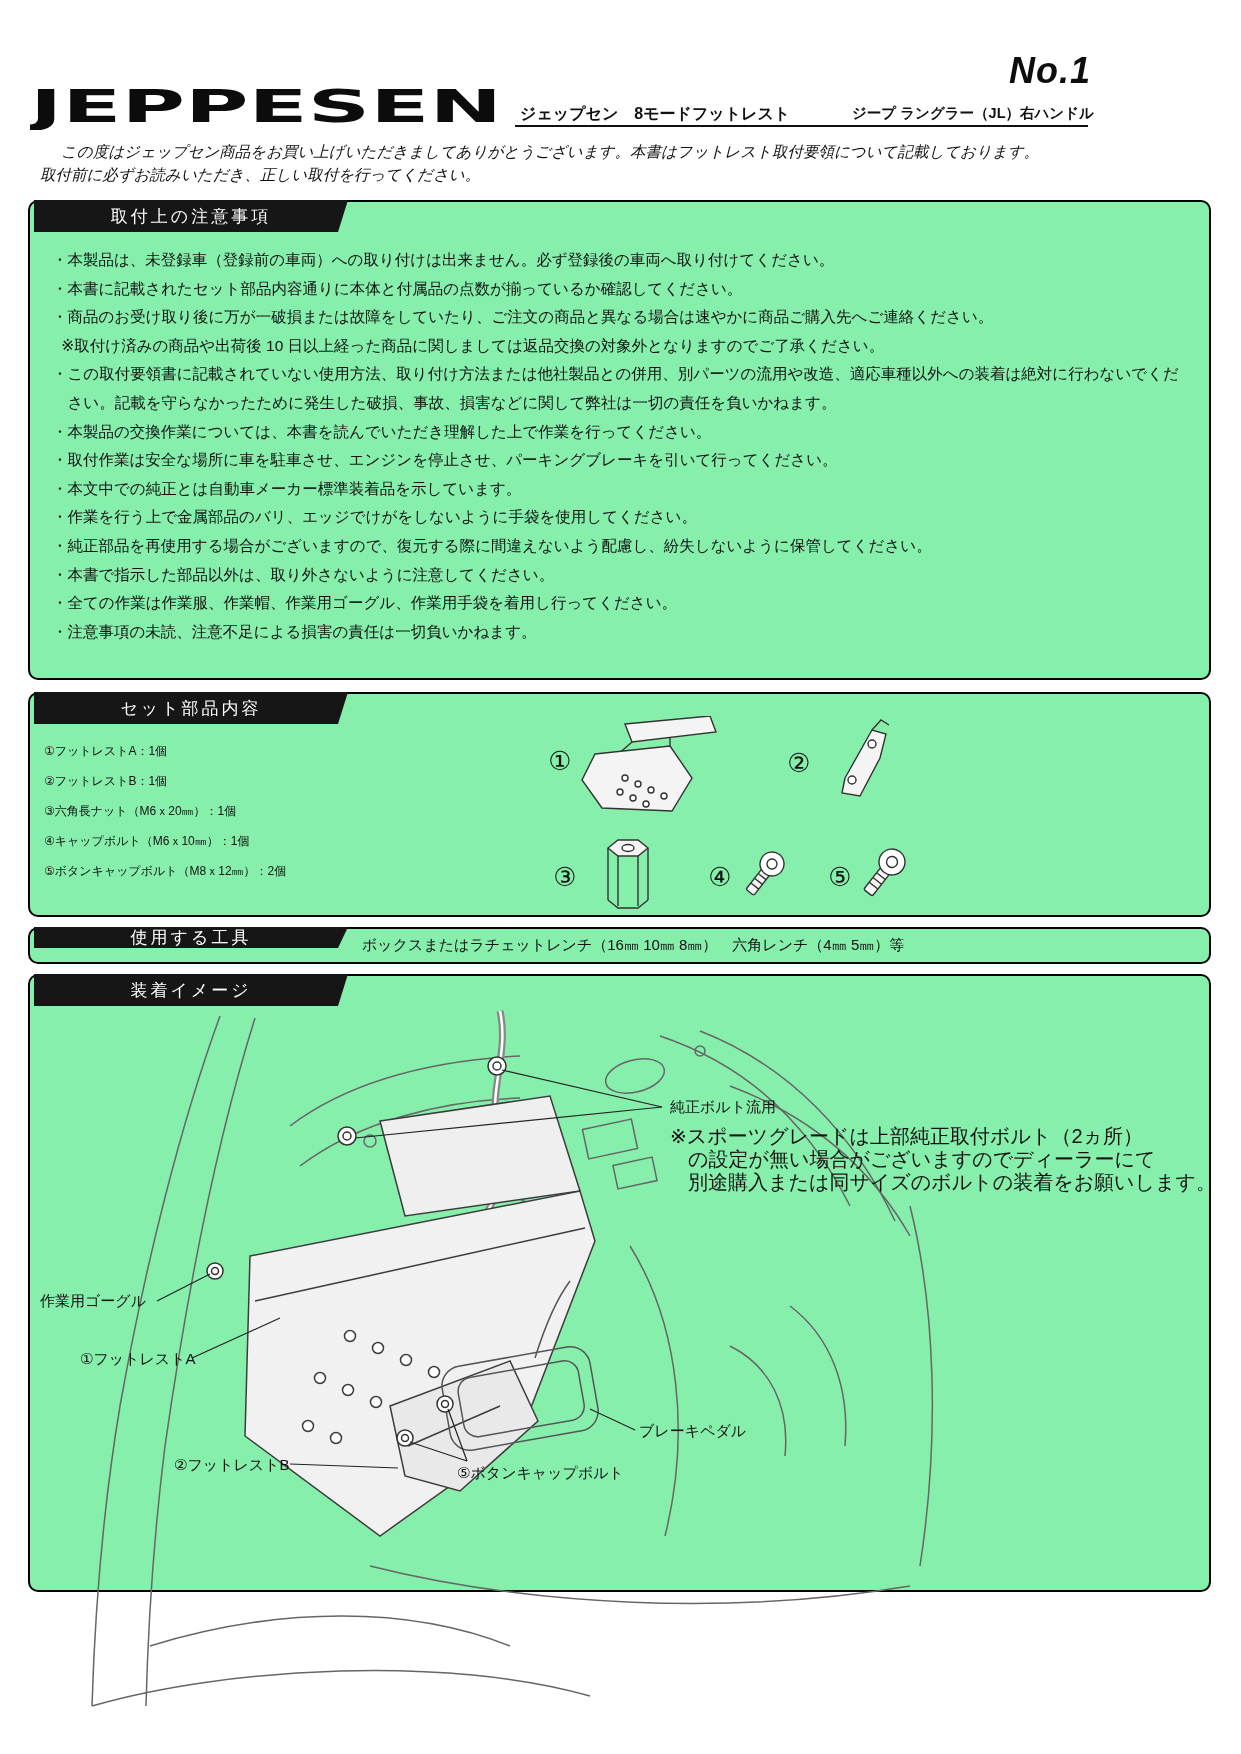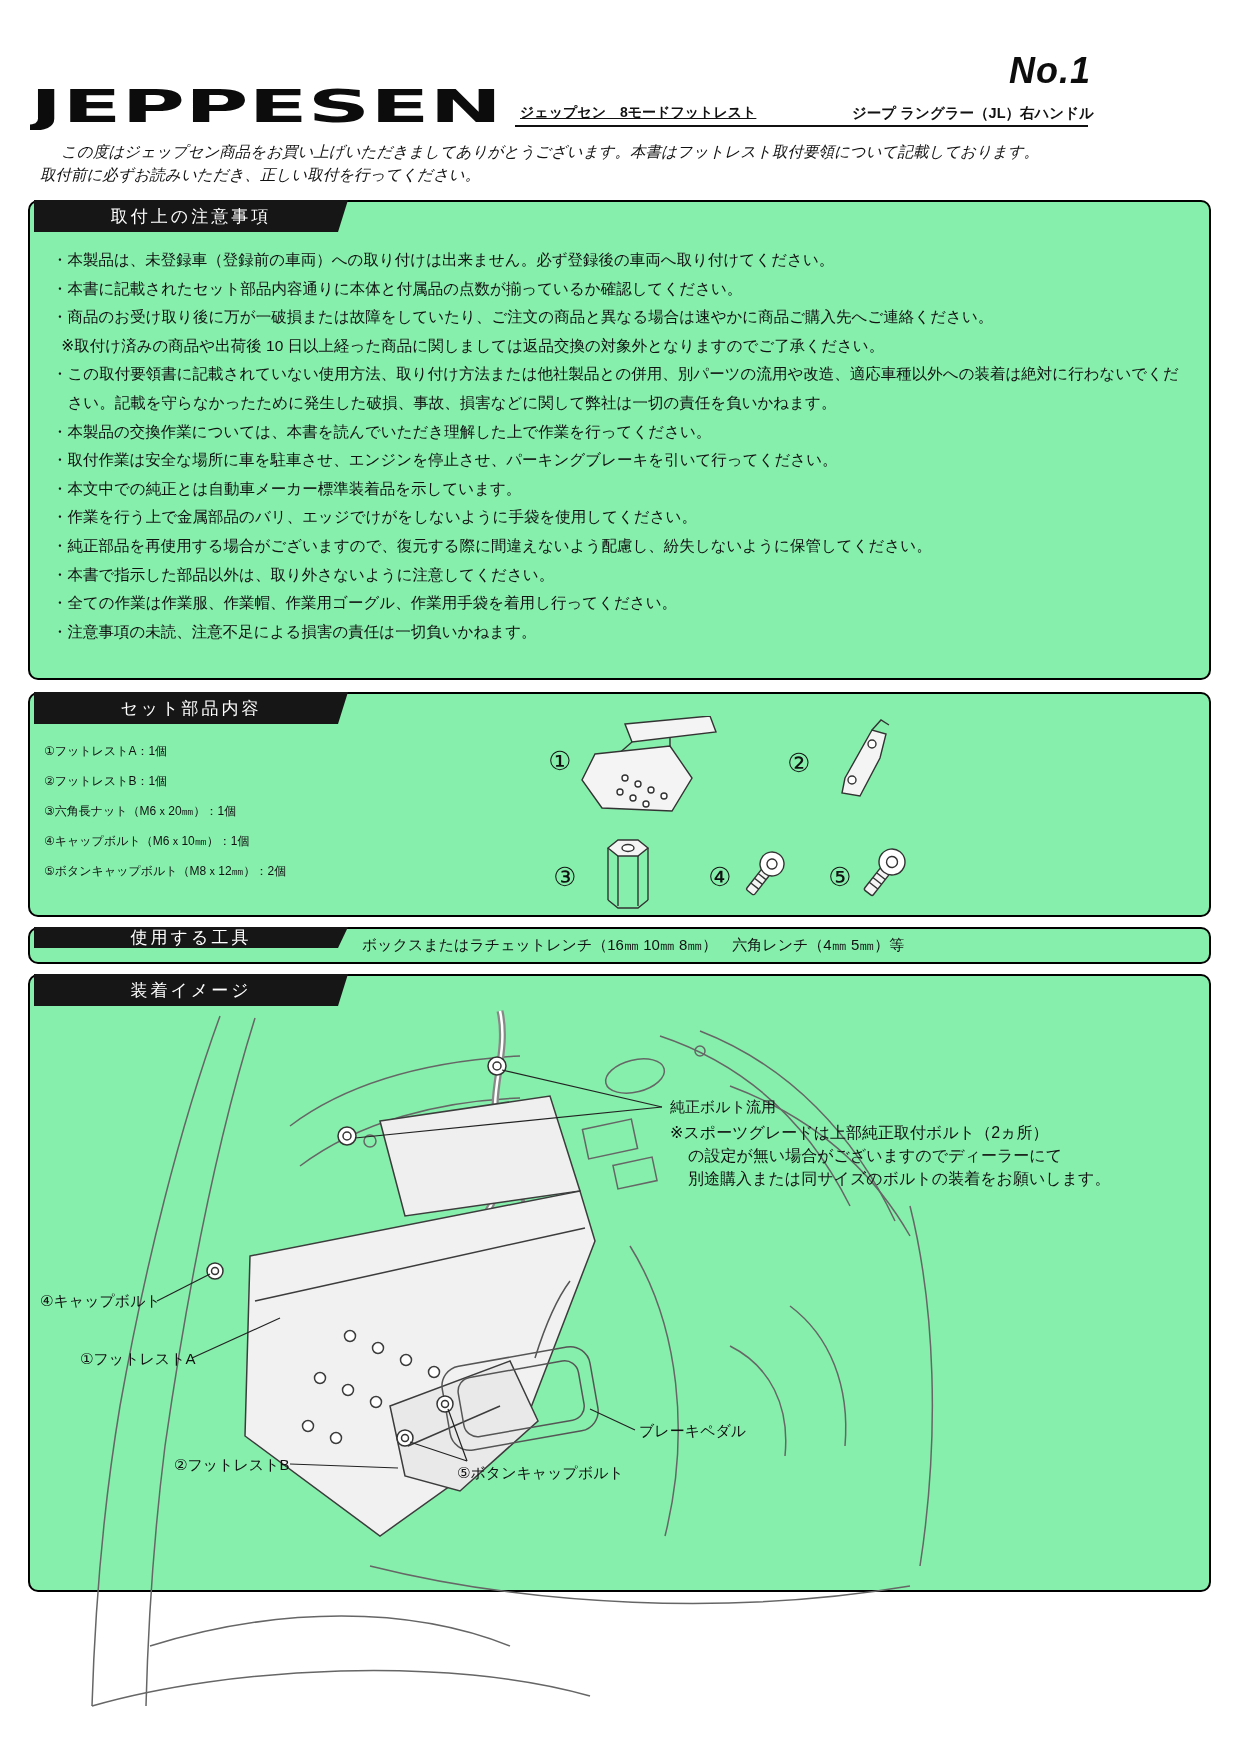--- a/index.html
+++ b/index.html
@@ -3,21 +3,21 @@
 <meta charset="utf-8">
 <style>
   html,body{margin:0;padding:0;background:#ffffff;}
   #page{position:relative;width:1241px;height:1754px;background:#fff;overflow:hidden;
         font-family:"Liberation Sans","DejaVu Sans",sans-serif;color:#111;margin-top:24px;}
 
   
   #page-no{position:absolute;top:26px;right:150px;font-size:36px;font-weight:900;font-style:italic;
            letter-spacing:1px;color:#0d0d0d;}
   #logo-wrap{position:absolute;left:30px;top:62px;}
-  #header-product{position:absolute;left:520px;top:80px;font-size:14px;font-weight:bold;white-space:nowrap;text-decoration:underline;}
+  #header-product{position:absolute;left:520px;top:80px;font-size:16px;font-weight:bold;white-space:nowrap;}
   #header-vehicle{position:absolute;left:852px;top:80px;font-size:14.5px;font-weight:bold;white-space:nowrap;}
   #header-rule{position:absolute;left:515px;top:101px;width:573px;height:2px;background:#111;}
 
   #intro{position:absolute;left:40px;top:116px;width:1160px;font-size:15.5px;line-height:23px;font-style:italic;}
   #intro .l1{text-indent:21px;}
 
   
   .box{position:absolute;left:28px;width:1183px;border:2px solid #000;border-radius:10px;background:#86efac;box-sizing:border-box;}
   .sec-header{position:absolute;top:-2px;left:4px;width:314px;height:32px;background:#161616;color:#fff;
               display:flex;align-items:center;justify-content:center;font-size:17px;letter-spacing:3px;
@@ -30,21 +30,21 @@
   .notice-item.sub{margin-left:0.6em;}
 
   
   #parts-list{position:absolute;left:14px;top:42px;font-size:12px;line-height:30px;}
 
   
   #tools-text{position:absolute;left:332px;top:7px;font-size:15px;white-space:nowrap;}
 
   
   .label{position:absolute;font-size:15px;white-space:nowrap;color:#111;}
-  .label.note-line{font-size:16px;}
+  .label.note-line{font-size:20px;}
 
   svg{display:block;}
   .sketch path,.sketch line,.sketch polygon,.sketch rect,.sketch ellipse,.sketch circle{vector-effect:non-scaling-stroke;}
 </style>
 </head>
 <body>
 
 <div id="page">
 
   <div id="page-no">No.1</div>
@@ -250,20 +250,20 @@
         <path d="M437,455 L380,436"></path>
         <path d="M437,455 L418,403"></path>
         <path d="M605,424 L560,403"></path>
       </g>
     </svg>
 
     <div class="label" style="left:640px;top:122px;">純正ボルト流用</div>
     <div class="label note-line" style="left:640px;top:147px;">※スポーツグレードは上部純正取付ボルト（2ヵ所）</div>
     <div class="label note-line" style="left:658px;top:170px;">の設定が無い場合がございますのでディーラーにて</div>
     <div class="label note-line" style="left:658px;top:193px;">別途購入または同サイズのボルトの装着をお願いします。</div>
-    <div class="label" style="left:10px;top:316px;">④キャップボルト</div>
+    <div class="label" style="left:10px;top:316px;">作業用ゴーグル</div>
     <div class="label" style="left:50px;top:374px;">①フットレストA</div>
     <div class="label" style="left:144px;top:480px;">②フットレストB</div>
     <div class="label" style="left:427px;top:488px;">⑤ボタンキャップボルト</div>
     <div class="label" style="left:609px;top:446px;">ブレーキペダル</div>
   </section>
 
 </div>
 
 </body></html>

